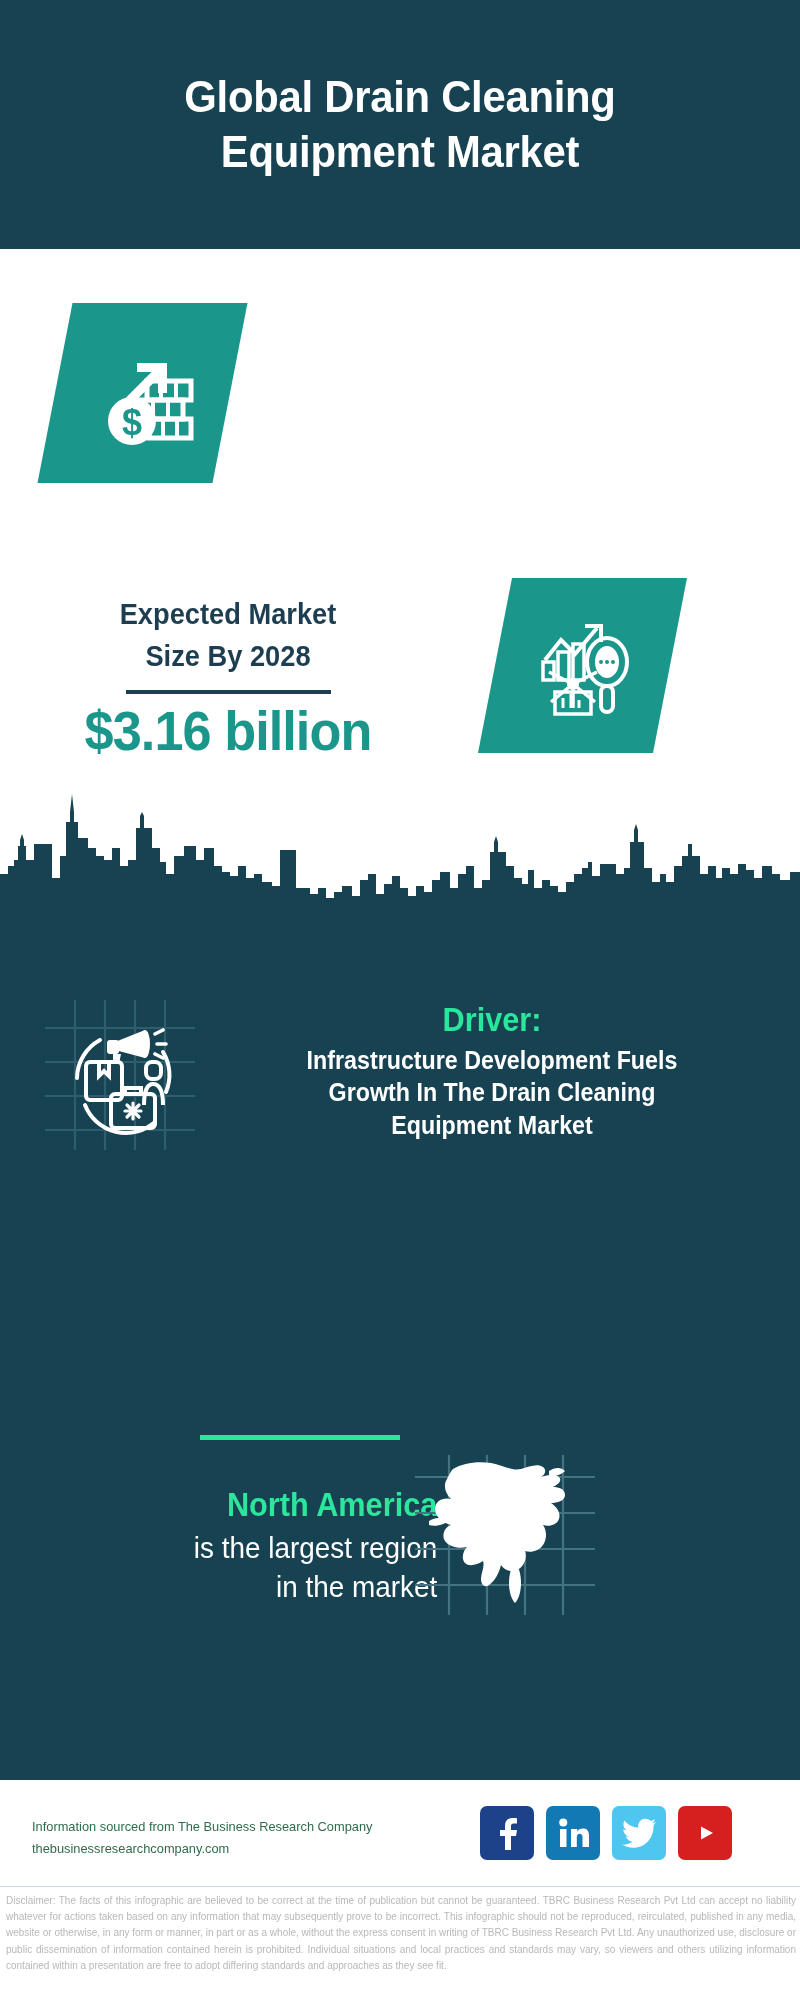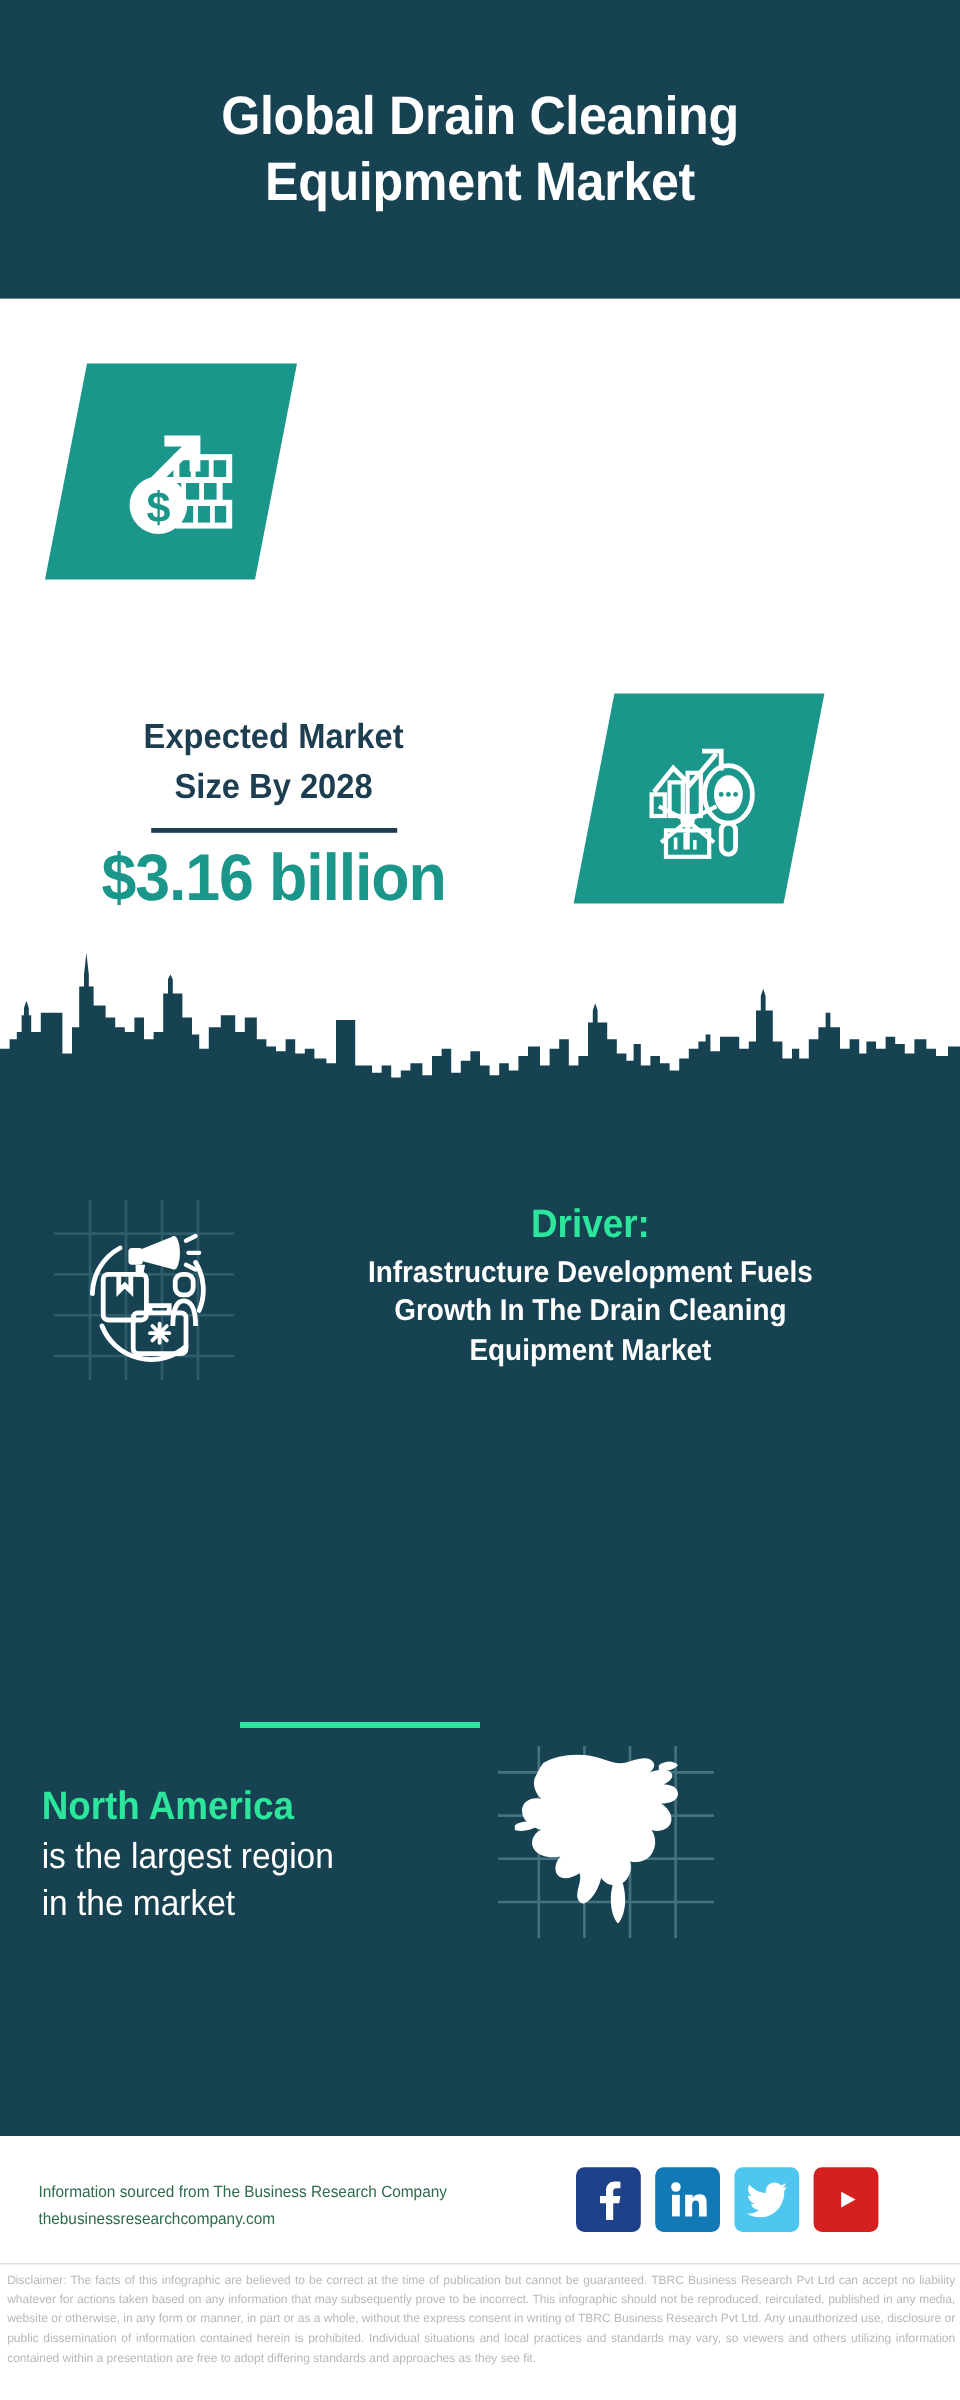--- a/index.html
+++ b/index.html
@@ -93,21 +93,21 @@
   .driver-text {
     color:#ffffff; font-size:25px; font-weight:bold; line-height:1.3;
     margin-top:4px; transform:scaleX(0.93);
   }
 
   .green-divider {
     position:absolute; left:200px; top:1435px; width:200px; height:5px;
     background:#2CE69C;
   }
 
-  .region-block { position:absolute; left:20px; top:1485px; width:420px; text-align:left; }
+  .region-block { position:absolute; left:32px; top:1485px; width:420px; text-align:right; }
   .region-name {
     color:#2CE69C; font-size:33px; font-weight:bold; line-height:1.2;
     transform:scaleX(0.93);
   }
   .region-text {
     color:#ffffff; font-size:30px; line-height:1.33; margin-top:3px;
     transform:scaleX(0.93);
   }
   .map-icon { position:absolute; left:415px; top:1455px; width:180px; height:160px; }
 

